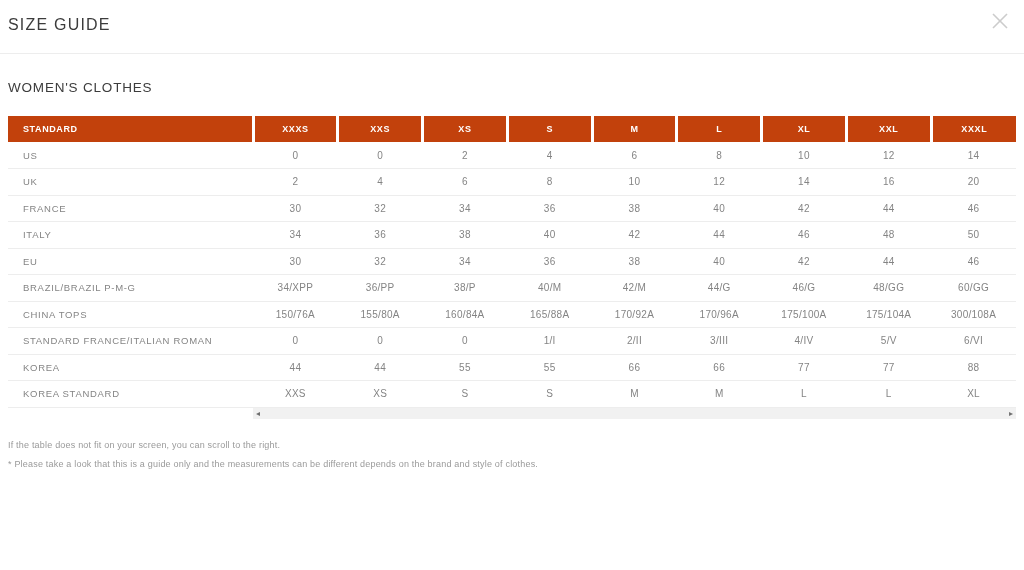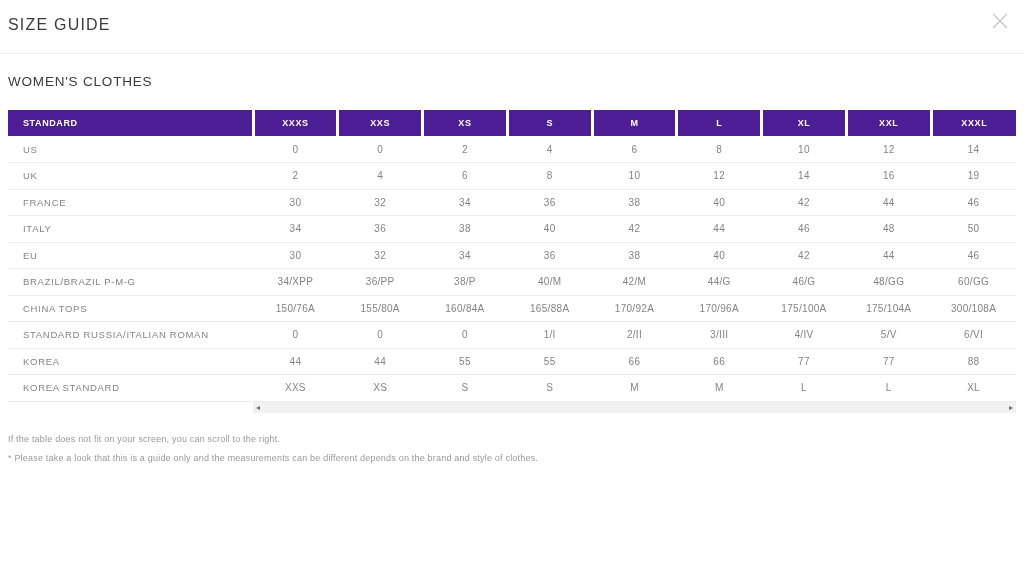--- a/index.html
+++ b/index.html
@@ -24,34 +24,34 @@
   }
 
   .divider {
     border: none; border-top: 1px solid #ededed;
     margin: 19px 0 0 0;
   }
 
   .section-title {
     font-size: 13.5px; font-weight: 400; letter-spacing: 0.8px;
     color: #3c3c3c;
-    margin: 20px 8px 0 8px;
+    margin: 26px 8px 0 8px;
   }
 
   .table-area { margin: 21px 8px 0 8px; }
 
   table.size-table {
     width: 1008px;
     border-collapse: collapse;
     table-layout: fixed;
   }
   .size-table col.label-col { width: 245px; }
 
   .size-table th {
-    background: #4c1d95;
+    background: #c2410c;
     color: #ffffff;
     font-size: 9px; font-weight: 700; letter-spacing: 0.6px;
     height: 26px;
     text-align: center;
     border-left: 3px solid #ffffff;
   }
   .size-table th:first-child {
     text-align: left; padding-left: 15px; border-left: none;
   }
 
@@ -142,21 +142,21 @@
           <tr>
             <td class="row-label">UK</td>
             <td>2</td>
             <td>4</td>
             <td>6</td>
             <td>8</td>
             <td>10</td>
             <td>12</td>
             <td>14</td>
             <td>16</td>
-            <td>19</td>
+            <td>20</td>
           </tr>
           <tr>
             <td class="row-label">FRANCE</td>
             <td>30</td>
             <td>32</td>
             <td>34</td>
             <td>36</td>
             <td>38</td>
             <td>40</td>
             <td>42</td>
@@ -205,21 +205,21 @@
             <td>155/80A</td>
             <td>160/84A</td>
             <td>165/88A</td>
             <td>170/92A</td>
             <td>170/96A</td>
             <td>175/100A</td>
             <td>175/104A</td>
             <td>300/108A</td>
           </tr>
           <tr>
-            <td class="row-label">STANDARD RUSSIA/ITALIAN ROMAN</td>
+            <td class="row-label">STANDARD FRANCE/ITALIAN ROMAN</td>
             <td>0</td>
             <td>0</td>
             <td>0</td>
             <td>1/I</td>
             <td>2/II</td>
             <td>3/III</td>
             <td>4/IV</td>
             <td>5/V</td>
             <td>6/VI</td>
           </tr>

